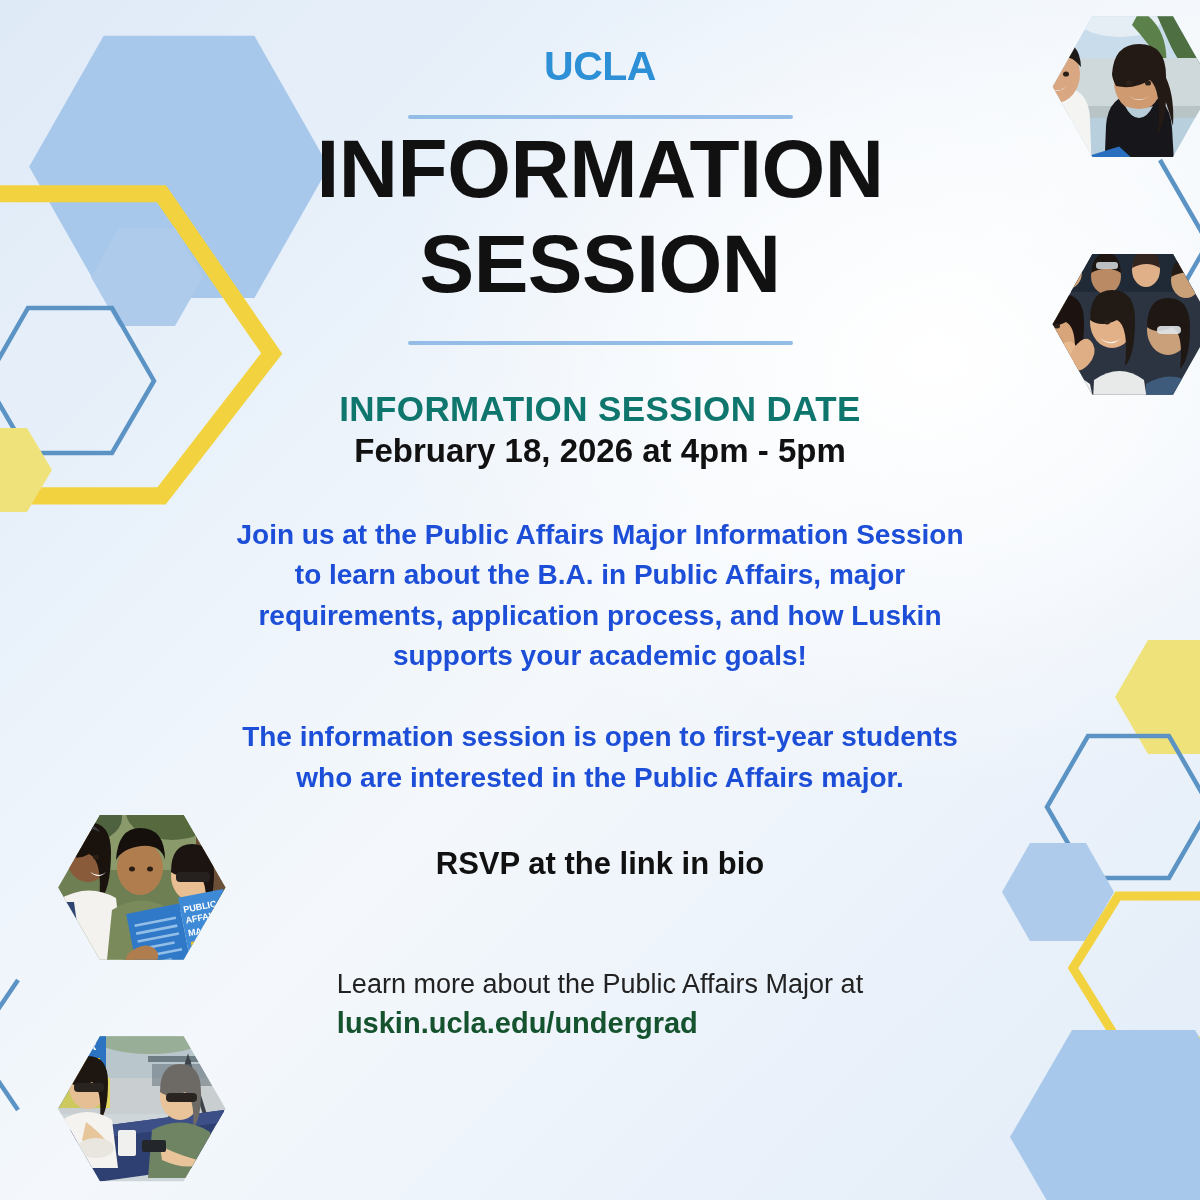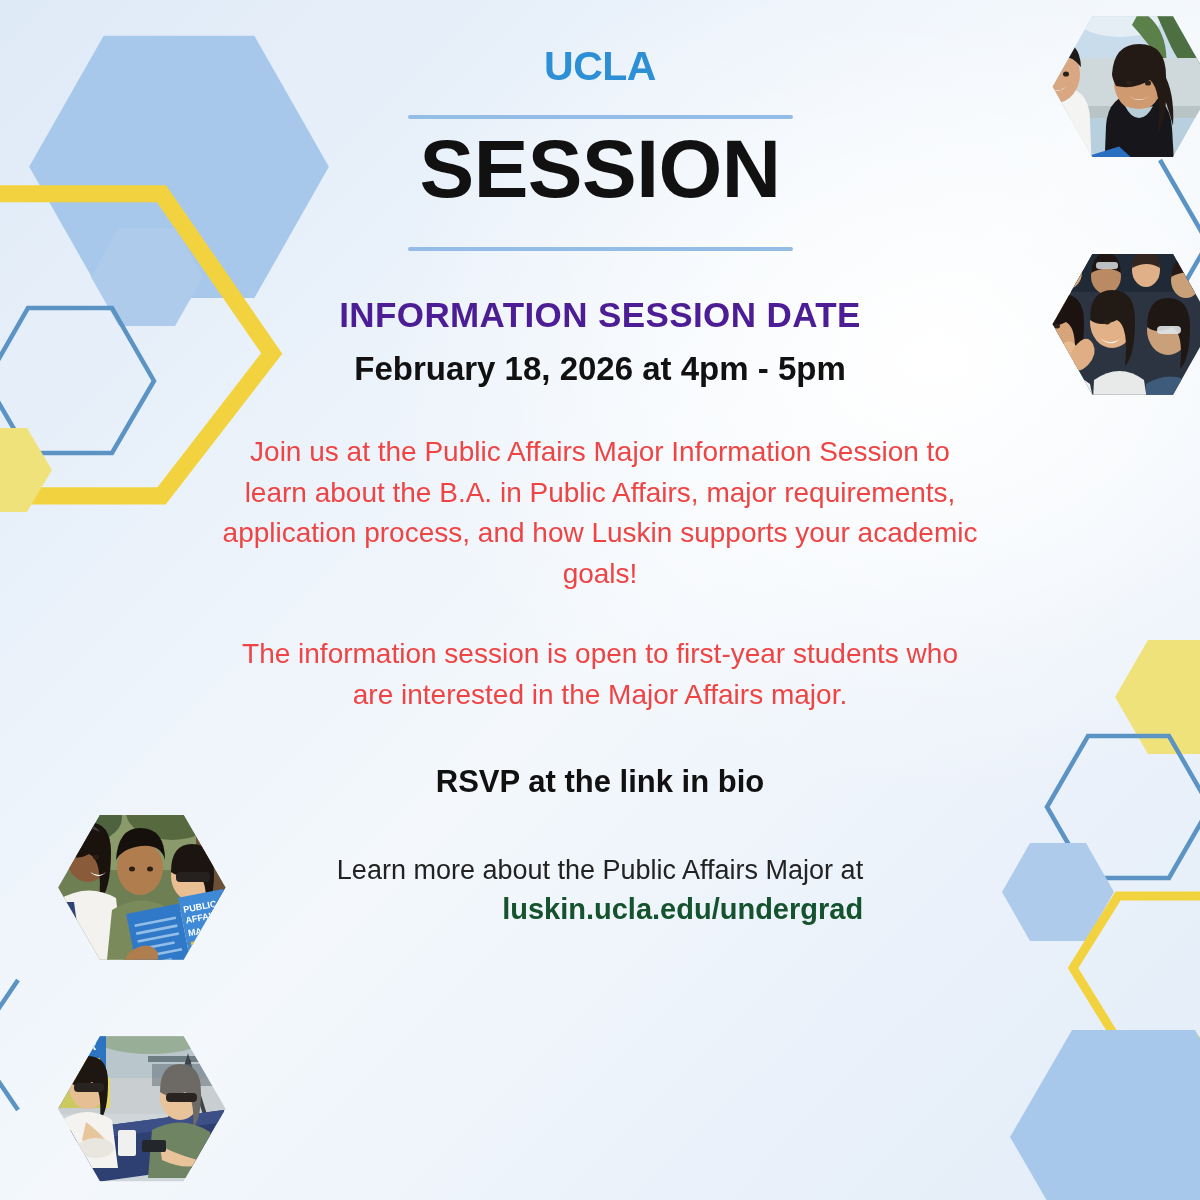--- a/index.html
+++ b/index.html
@@ -58,41 +58,41 @@
     color:#111; text-align:center;
   }
   .bigtitle {
     font-size:82px; font-weight:bold; letter-spacing:-0.5px;
     color:#111; line-height:1.08; text-align:center; margin-top:6px;
   }
 
   .date-head {
     margin-top:44px;
     font-size:35px; font-weight:bold; letter-spacing:0.4px;
-    color:#4c1d95; text-align:left;
+    color:#0f766e; text-align:left;
   }
   .date-line {
     font-size:33px; font-weight:bold; color:#111;
-    text-align:center; line-height:1.32; margin-top:12px;
+    text-align:center; line-height:1.32; 
   }
 
   .para {
     margin-top:42px;
     width:760px; text-align:center;
-    font-size:28px; line-height:1.45; color:#ef4444; font-weight:normal;
+    font-size:28px; line-height:1.45; color:#1d4ed8; font-weight:bold;
   }
   .para.second { margin-top:40px; }
 
   .rsvp {
     margin-top:48px;
     font-size:31px; font-weight:bold; color:#111; text-align:left;
   }
 
   .footer {
-    margin-top:52px; text-align:right;
+    margin-top:84px; text-align:left;
     font-size:27px; line-height:1.38; color:#222;
   }
   .footer .url { font-weight:bold; font-size:29px; color:#14532d; display:block; }
 </style>
 </head>
 <body>
 
 <div class="deco">
   <svg viewBox="0 0 1200 1200" xmlns="http://www.w3.org/2000/svg" aria-hidden="true">
     <defs>
@@ -322,31 +322,32 @@
 </div>
 
 <div class="content">
 
   <div class="logo-wrap">
     <span class="logo-ucla">UCLA</span>
   </div>
 
   <div class="divider top"></div>
 
+  <div class="bigtitle">INFORMATION</div>
   <div class="bigtitle">SESSION</div>
 
   <div class="divider mid"></div>
 
   <div class="date-head">INFORMATION SESSION DATE</div>
   <div class="date-line">
     <div>February 18, 2026 at 4pm - 5pm</div>
   </div>
 
   <div class="para">Join us at the Public Affairs Major Information Session to learn about the B.A. in Public Affairs, major requirements, application process, and how Luskin supports your academic goals!</div>
-  <div class="para second">The information session is open to first-year students who are interested in the Major Affairs major.</div>
+  <div class="para second">The information session is open to first-year students who are interested in the Public Affairs major.</div>
 
   <div class="rsvp">RSVP at the link in bio</div>
 
   <div class="footer">
     <span>Learn more about the Public Affairs Major at</span>
     <span class="url">luskin.ucla.edu/undergrad</span>
   </div>
 
 </div>
 

